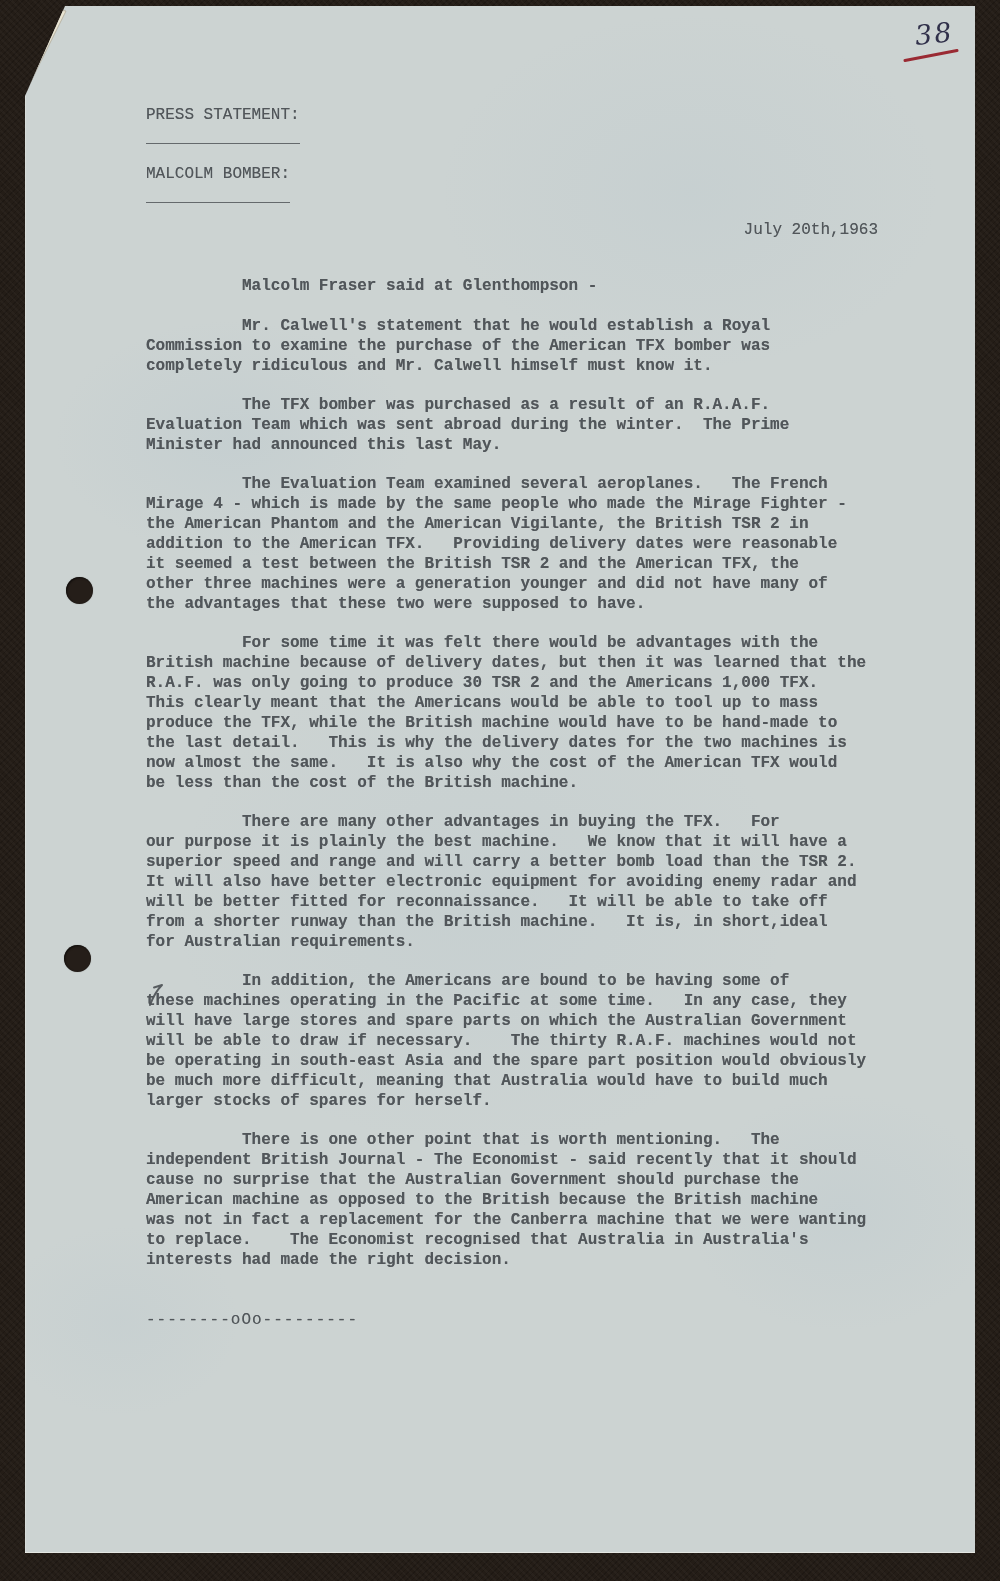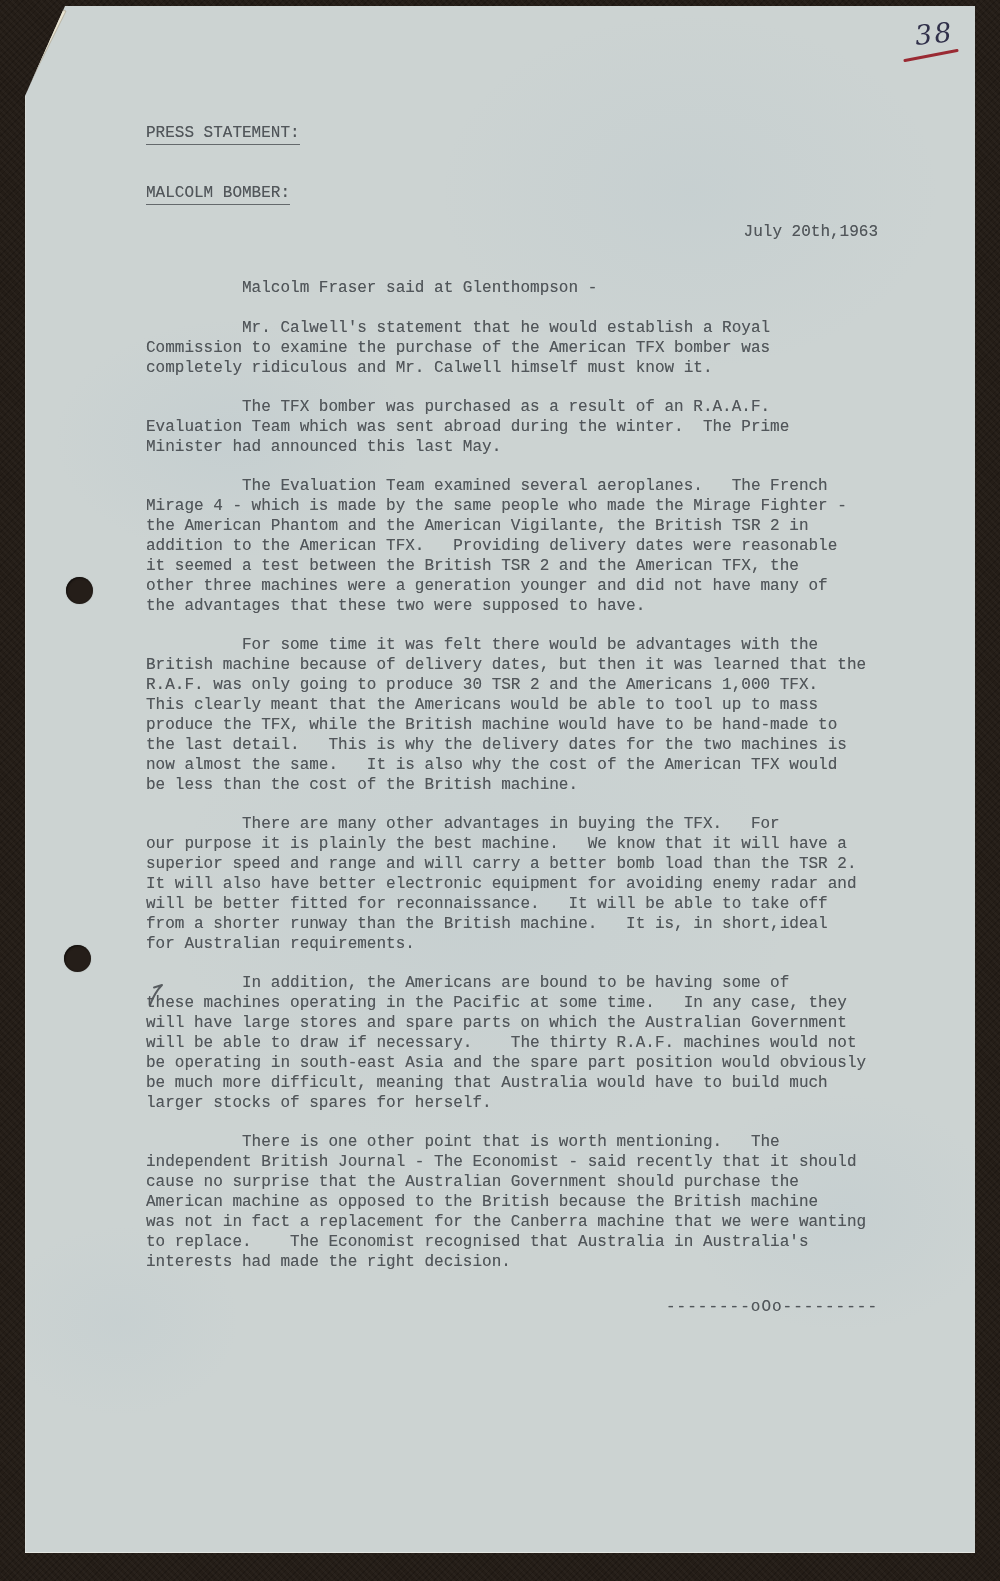--- a/index.html
+++ b/index.html
@@ -91,41 +91,40 @@
     text-shadow: 0 0 0.6px rgba(81,86,90,0.55);
   }
 
   .typed { white-space: pre-wrap; }
 
   .heading-line { margin: 0 0 20px 0; }
   .heading-line.malcolm { margin-bottom: 17px; }
   .u-span {
     display: inline-block;
     border-bottom: 1.6px solid rgba(81,86,90,0.85);
-    padding-bottom: 1px;
-    margin-top: 18px;
+    padding-bottom: 18px;
   }
 
   .date-line {
     text-align: right;
     margin: 0 0 36px 0;
   }
 
   .title-block {
     text-align: center;
     margin: 0 0 40px 0;
   }
   .title-block .title-line { line-height: 20px; }
 
-  .para { margin: 0 0 19px 0; }
+  .para { margin: 0 0 19px 0; font-weight: bold; }
   .para.intro { margin-bottom: 20px; }
 
   .divider-line {
-    text-align: right;
-    margin-top: 25px;
+    text-align: left;
+    margin-top: 40px;
     letter-spacing: 1px;
   }
 </style>
 </head>
 <body>
 
 <div class="paper">
 
   <svg class="fold-svg" viewBox="0 0 70 100">
     <polygon points="9,1 42,6 1,88" fill="#e9e4d2" stroke="#b3ae9e" stroke-width="0.9"></polygon>

